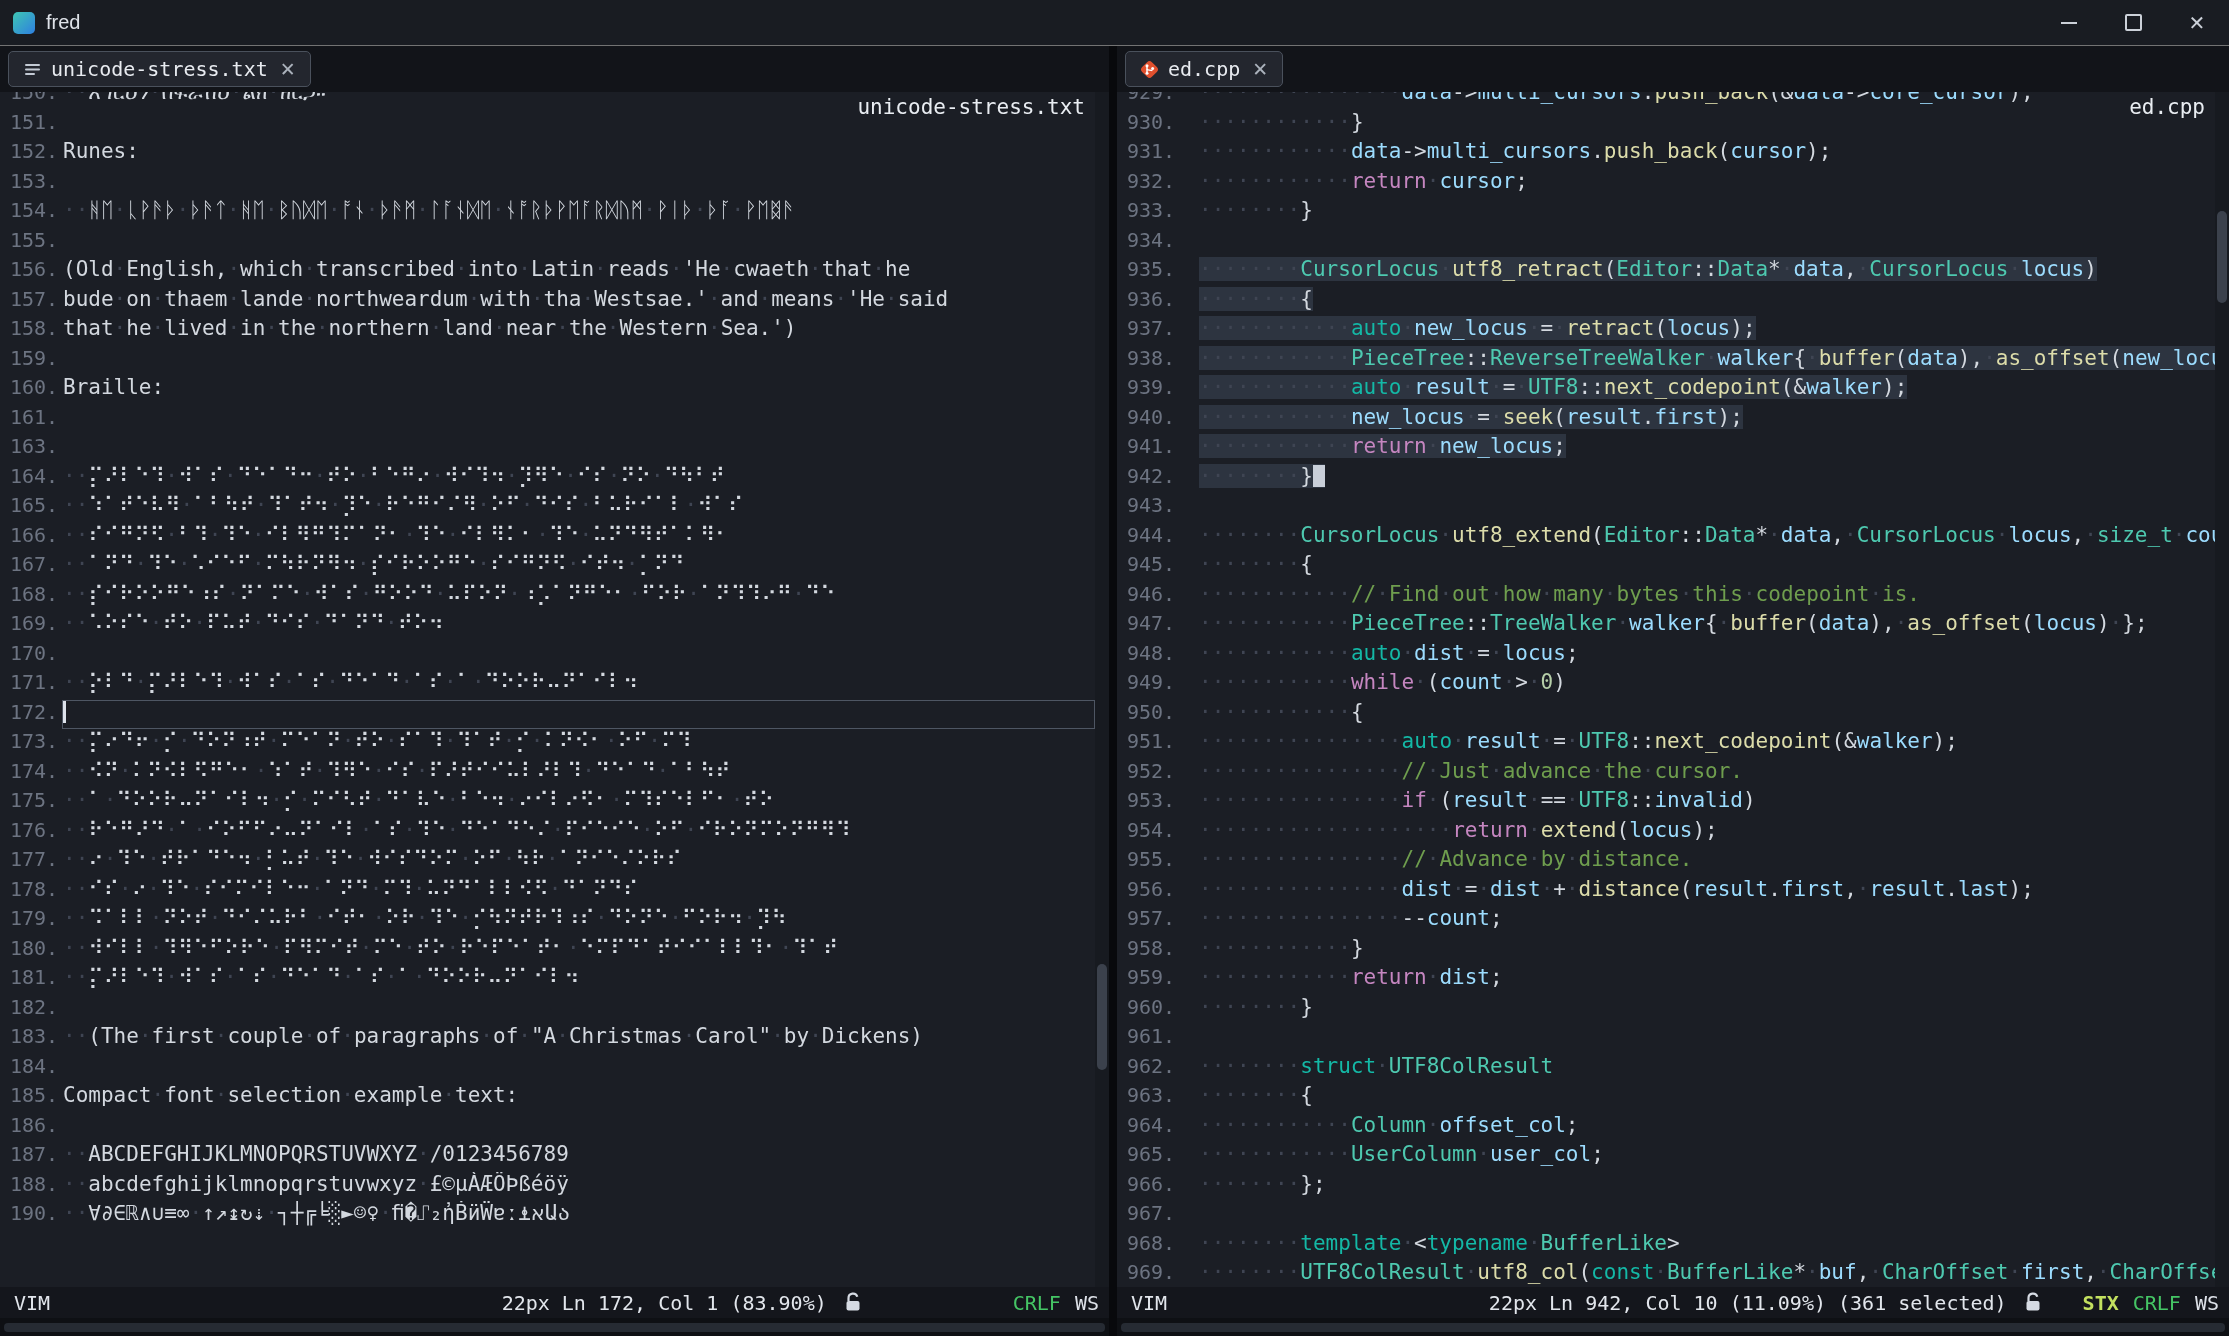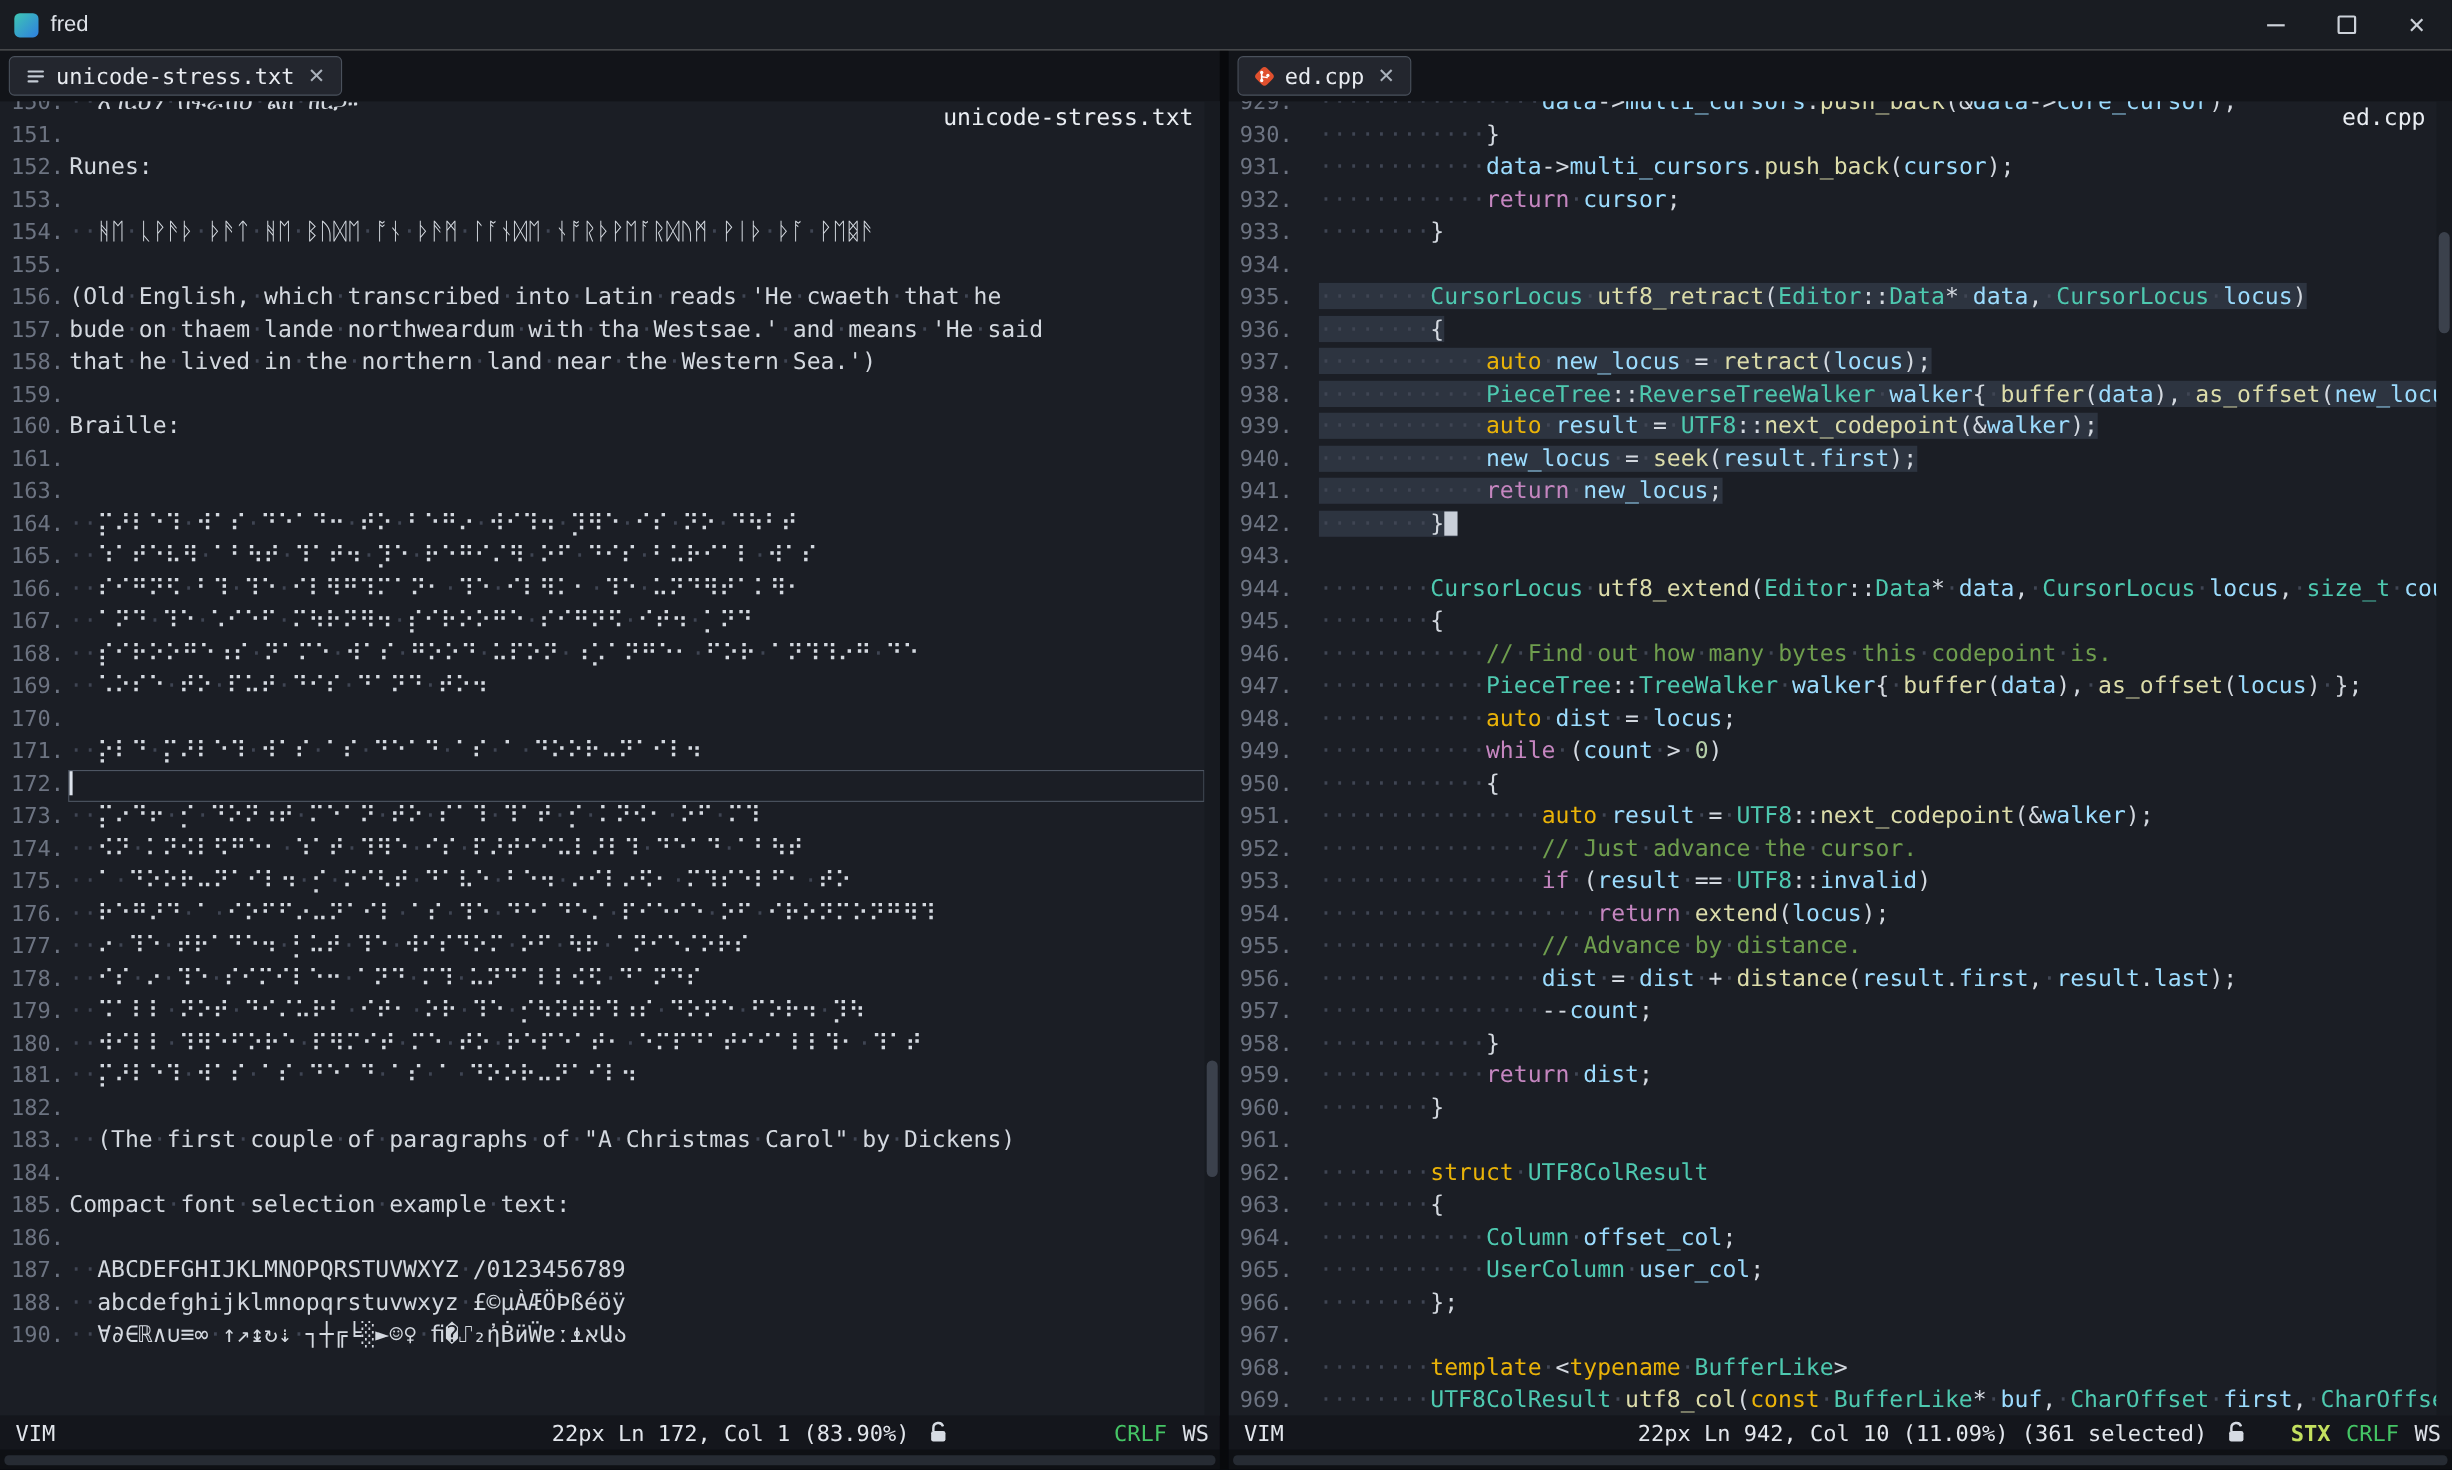--- a/index.html
+++ b/index.html
@@ -31,21 +31,21 @@
   .tab-close{color:#aab1bb;font:19px "DejaVu Sans",sans-serif;margin-left:3px;}
 
   .editor{flex:1;position:relative;background:#1b1e25;overflow:hidden;min-height:0;}
   .lines{position:absolute;top:-12px;left:0;right:14px;overflow:hidden;}
   .line{height:29.5px;line-height:29.5px;white-space:pre;position:relative;padding-left:10px;font:21px "DejaVu Sans Mono","DejaVu Sans",monospace;color:#d3d8df;overflow:hidden;}
   .ln{display:inline-block;width:51px;margin-right:2px;color:#6d7482;font-size:20px;}
   .pane-right .ln{margin-right:21px;}
   .ws{color:#3f4553;}
   .sel{background:#2d3440;}
   .tk-t{color:#d3d8df;}
-  .tk-k{color:#eab308;}
+  .tk-k{color:#14b8a6;}
   .tk-c{color:#c586c0;}
   .tk-y{color:#4ec9b0;}
   .tk-f{color:#dcdcaa;}
   .tk-v{color:#9cdcfe;}
   .tk-n{color:#b5cea8;}
   .tk-m{color:#6f9e4e;}
   .curline::after{content:"";position:absolute;left:62px;right:0;top:0;bottom:0;border:1px solid #4e5663;pointer-events:none;}
   .caret-bar{display:inline-block;width:3px;height:22px;background:#dde3ec;vertical-align:-4px;}
   .caret-block{display:inline-block;width:12px;height:22px;background:#c9cfd9;vertical-align:-4px;}
   .filename-overlay{position:absolute;top:3px;right:24px;color:#e9edf2;font:21px "DejaVu Sans Mono","DejaVu Sans",monospace;z-index:3;}

